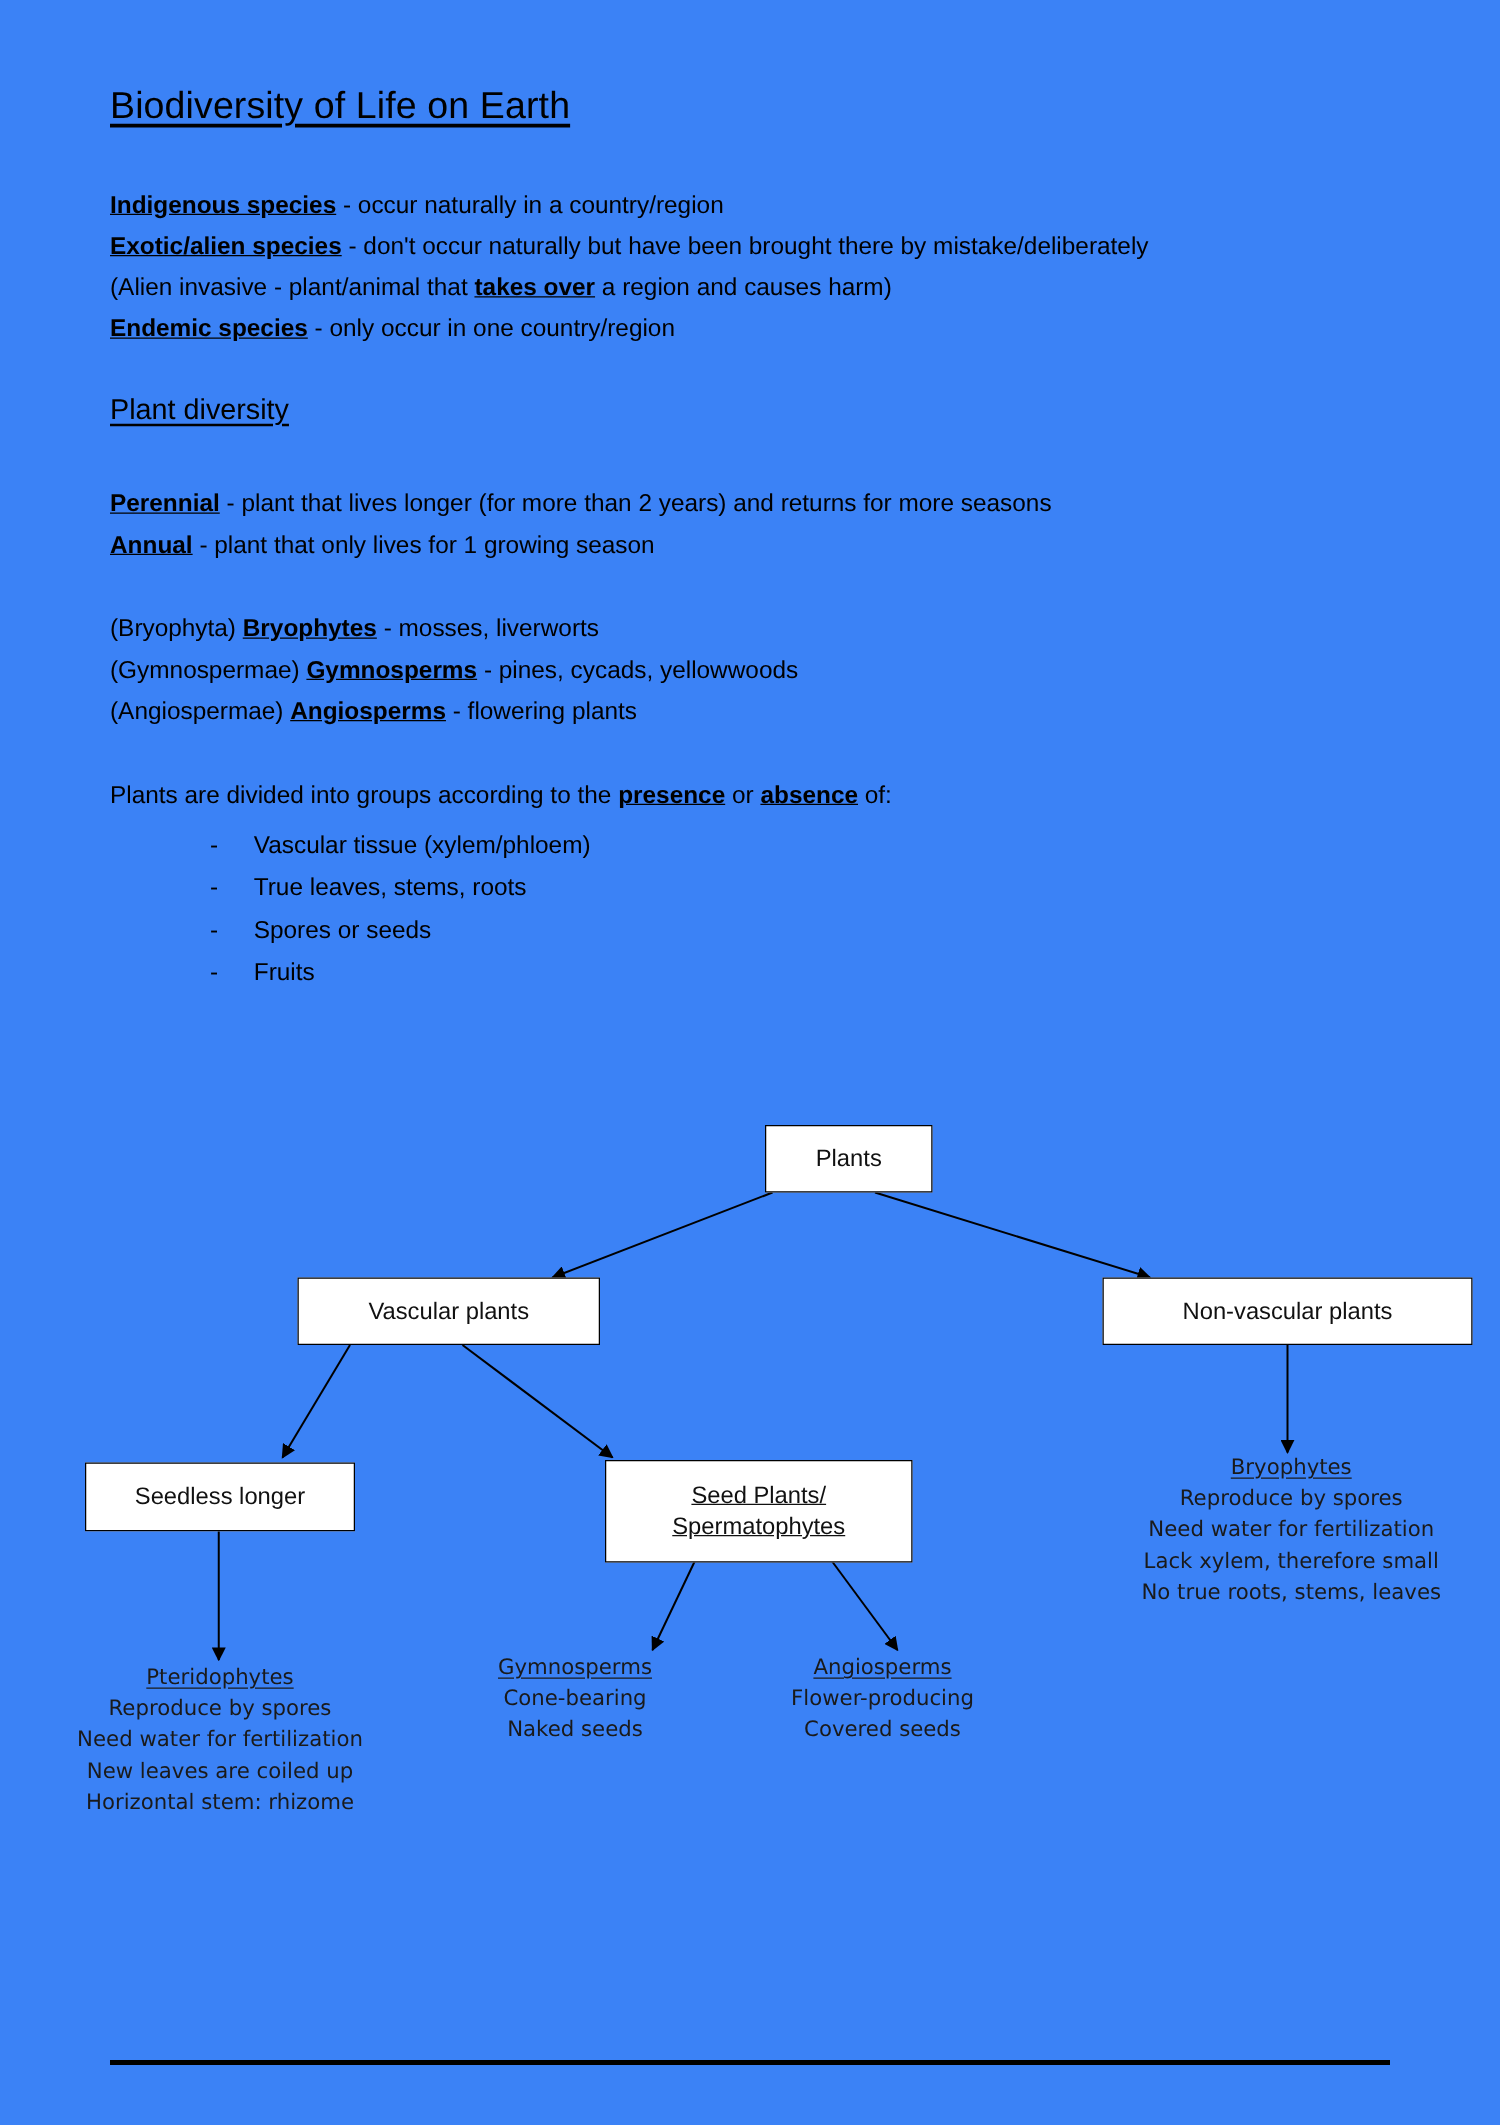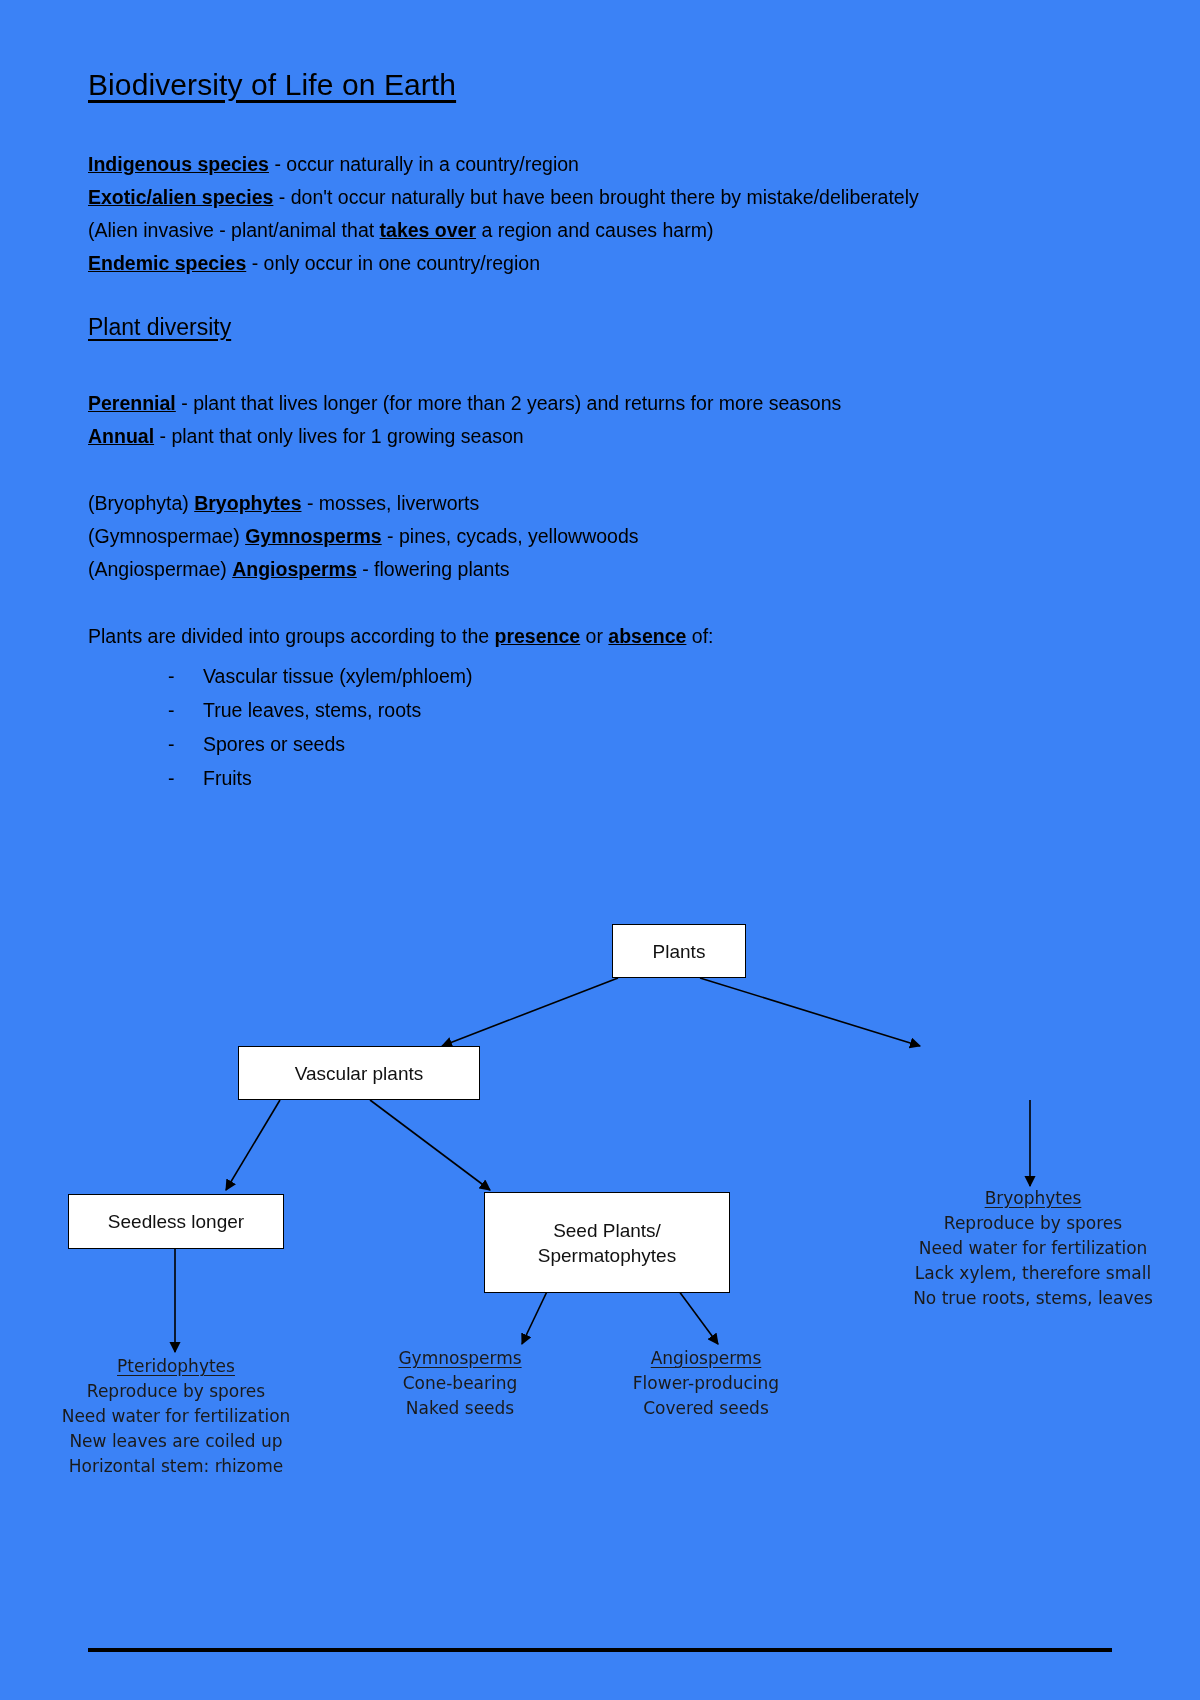--- a/index.html
+++ b/index.html
@@ -70,21 +70,21 @@
   }
   .bullets li span.txt {
     display: inline-block;
     margin-left: 35px;
   }
 
   
   .diagram {
     position: absolute;
     left: 0;
-    top: 904px;
+    top: 880px;
     width: 1200px;
     height: 620px;
   }
   .node {
     position: absolute;
     border: 1.6px solid #000;
     background: #fff;
     box-sizing: border-box;
     display: flex;
     align-items: center;
@@ -220,26 +220,29 @@
     </svg>
 
     <div class="node" style="left:612px; top:20px; width:134px; height:54px;">
       <span>Plants</span>
     </div>
 
     <div class="node" style="left:238px; top:142px; width:242px; height:54px;">
       <span>Vascular plants</span>
     </div>
 
+    <div class="node" style="left:882px; top:142px; width:296px; height:54px;">
+      <span>Non-vascular plants</span>
+    </div>
 
     <div class="node" style="left:68px; top:290px; width:216px; height:55px;">
       <span>Seedless longer</span>
     </div>
 
-    <div class="node" style="left:484px; top:288px; width:246px; height:101px; flex-direction:column;">
+    <div class="node" style="left:484px; top:288px; width:246px; height:82px; flex-direction:column;text-decoration:underline;">
       <span>Seed Plants/</span>
       <span>Spermatophytes</span>
     </div>
 
     <div class="leafblock" style="left:40px; top:450px; width:272px;">
       <div class="head">Pteridophytes</div>
       <div>Reproduce by spores</div>
       <div>Need water for fertilization</div>
       <div>New leaves are coiled up</div>
       <div>Horizontal stem: rhizome</div>

